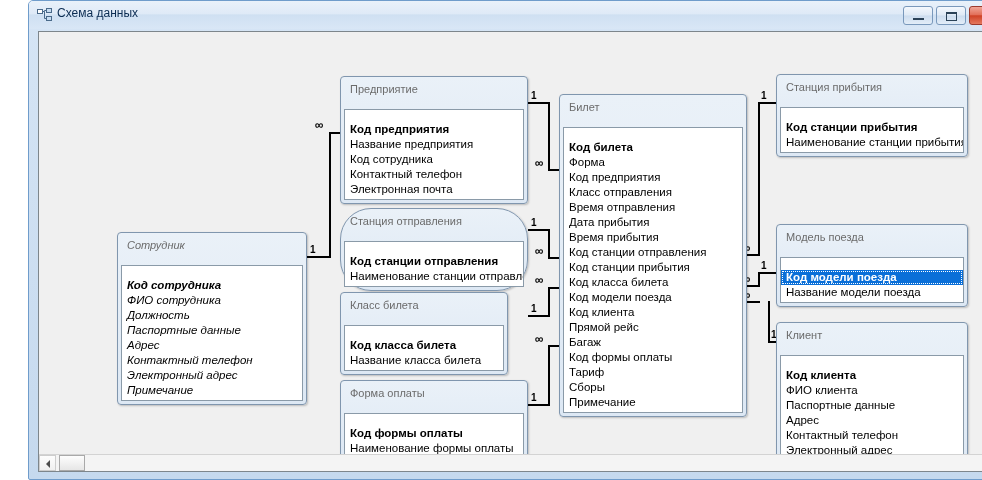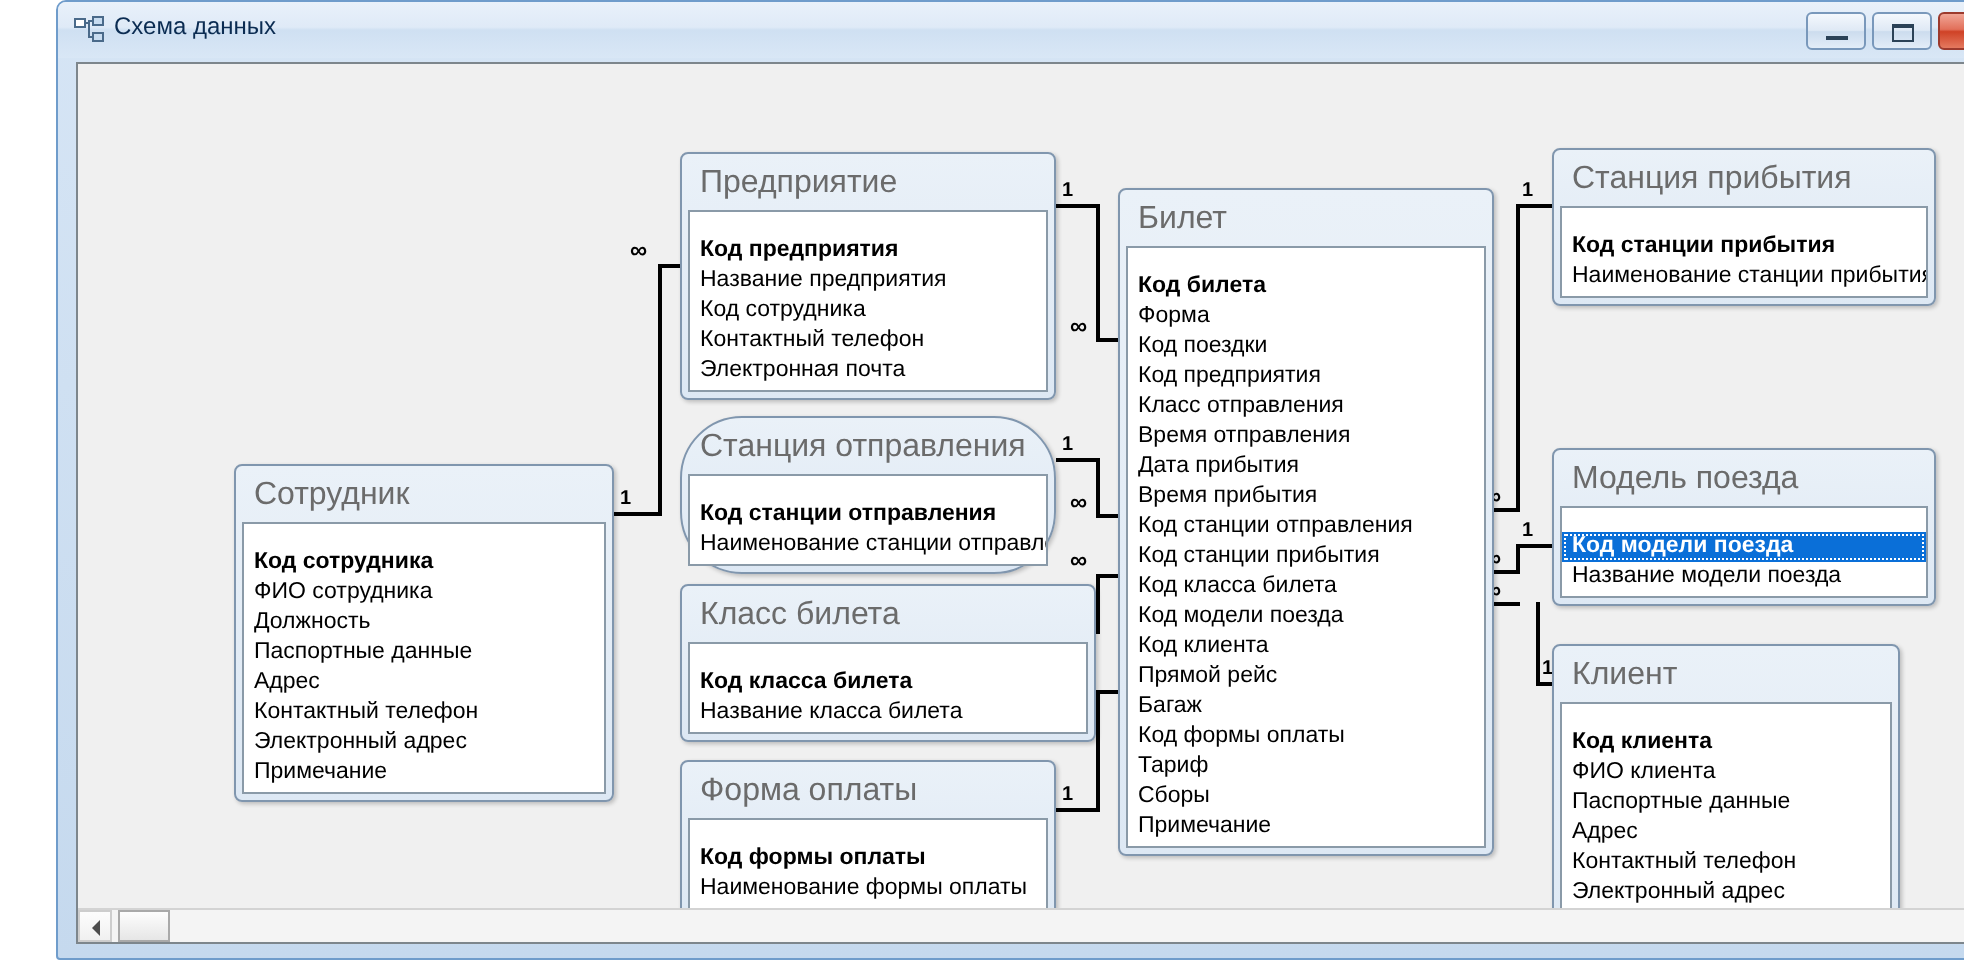--- a/index.html
+++ b/index.html
@@ -77,21 +77,21 @@
   .arrow{position:absolute;width:0;height:0;}
   
   .tbl{
     position:absolute;box-sizing:border-box;
     background:linear-gradient(to bottom,#eaf1f8 0%,#dde8f4 100%);
     border:1px solid #8096ae;border-radius:4px;
     box-shadow:1px 1px 2px rgba(0,0,0,.22);
     padding:3px;
   }
   .tbl-title{
-    font-size:16px;color:#6b6b6b;padding:3px 5px 4px 6px;white-space:nowrap;
+    font-size:11px;color:#6b6b6b;padding:3px 5px 14px 6px;white-space:nowrap;
   }
   .tbl-fields{
     background:#ffffff;border:1px solid #8a9aa8;
     padding:12px 0 2px 0;
   }
   .fld{
     font-size:11.5px;color:#000;line-height:15px;height:15px;
     padding:0 4px 0 5px;white-space:nowrap;overflow:hidden;
   }
   .fld.pk{font-weight:bold;}
@@ -172,21 +172,21 @@
           <div class="card" style="left: 722px; top: 229px;">1</div>
           <div class="card card-inf" style="left: 703px; top: 242px;">∞</div>
           <div class="rel-line rel-h" style="left: 708px; top: 269px; width: 13px; height: 2px;"></div>
           <div class="rel-line rel-v" style="left: 729px; top: 269px; width: 2px; height: 42px;"></div>
           <div class="rel-line rel-h" style="left: 729px; top: 309px; width: 8px; height: 2px;"></div>
           <div class="card" style="left: 732px; top: 298px;">1</div>
           <div class="card card-inf" style="left: 703px; top: 258px;">∞</div>
         </div>
 
       <div id="tables">
-          <div class="tbl" style="left: 78px; top: 200px; width: 190px;">
+          <div class="tbl" style="left: 78px; top: 200px; width: 190px; font-style: italic;">
             <div class="tbl-title">Сотрудник</div>
             <div class="tbl-fields">
               <div class="fld pk">Код сотрудника</div>
               <div class="fld">ФИО сотрудника</div>
               <div class="fld">Должность</div>
               <div class="fld">Паспортные данные</div>
               <div class="fld">Адрес</div>
               <div class="fld">Контактный телефон</div>
               <div class="fld">Электронный адрес</div>
               <div class="fld">Примечание</div>
@@ -202,40 +202,39 @@
               <div class="fld">Электронная почта</div>
             </div>
           </div>
           <div class="tbl" style="left: 301px; top: 176px; width: 188px; border-radius: 31px;">
             <div class="tbl-title">Станция отправления</div>
             <div class="tbl-fields">
               <div class="fld pk">Код станции отправления</div>
               <div class="fld">Наименование станции отправле</div>
             </div>
           </div>
-          <div class="tbl" style="left: 301px; top: 260px; width: 208px;">
+          <div class="tbl" style="left: 301px; top: 260px; width: 168px;">
             <div class="tbl-title">Класс билета</div>
             <div class="tbl-fields">
               <div class="fld pk">Код класса билета</div>
               <div class="fld">Название класса билета</div>
             </div>
           </div>
           <div class="tbl" style="left: 301px; top: 348px; width: 188px;">
             <div class="tbl-title">Форма оплаты</div>
             <div class="tbl-fields">
               <div class="fld pk">Код формы оплаты</div>
               <div class="fld">Наименование формы оплаты</div>
             </div>
           </div>
           <div class="tbl" style="left: 520px; top: 62px; width: 188px;">
             <div class="tbl-title">Билет</div>
             <div class="tbl-fields">
               <div class="fld pk">Код билета</div>
               <div class="fld">Форма</div>
-              <div class="fld">Код поездки</div>
               <div class="fld">Код предприятия</div>
               <div class="fld">Класс отправления</div>
               <div class="fld">Время отправления</div>
               <div class="fld">Дата прибытия</div>
               <div class="fld">Время прибытия</div>
               <div class="fld">Код станции отправления</div>
               <div class="fld">Код станции прибытия</div>
               <div class="fld">Код класса билета</div>
               <div class="fld">Код модели поезда</div>
               <div class="fld">Код клиента</div>
@@ -254,21 +253,21 @@
               <div class="fld">Наименование станции прибытия</div>
             </div>
           </div>
           <div class="tbl" style="left: 737px; top: 192px; width: 192px;">
             <div class="tbl-title">Модель поезда</div>
             <div class="tbl-fields">
               <div class="fld pk sel">Код модели поезда</div>
               <div class="fld">Название модели поезда</div>
             </div>
           </div>
-          <div class="tbl" style="left: 737px; top: 290px; width: 174px;">
+          <div class="tbl" style="left: 737px; top: 290px; width: 192px;">
             <div class="tbl-title">Клиент</div>
             <div class="tbl-fields">
               <div class="fld pk">Код клиента</div>
               <div class="fld">ФИО клиента</div>
               <div class="fld">Паспортные данные</div>
               <div class="fld">Адрес</div>
               <div class="fld">Контактный телефон</div>
               <div class="fld">Электронный адрес</div>
               <div class="fld">Примечание</div>
             </div>

